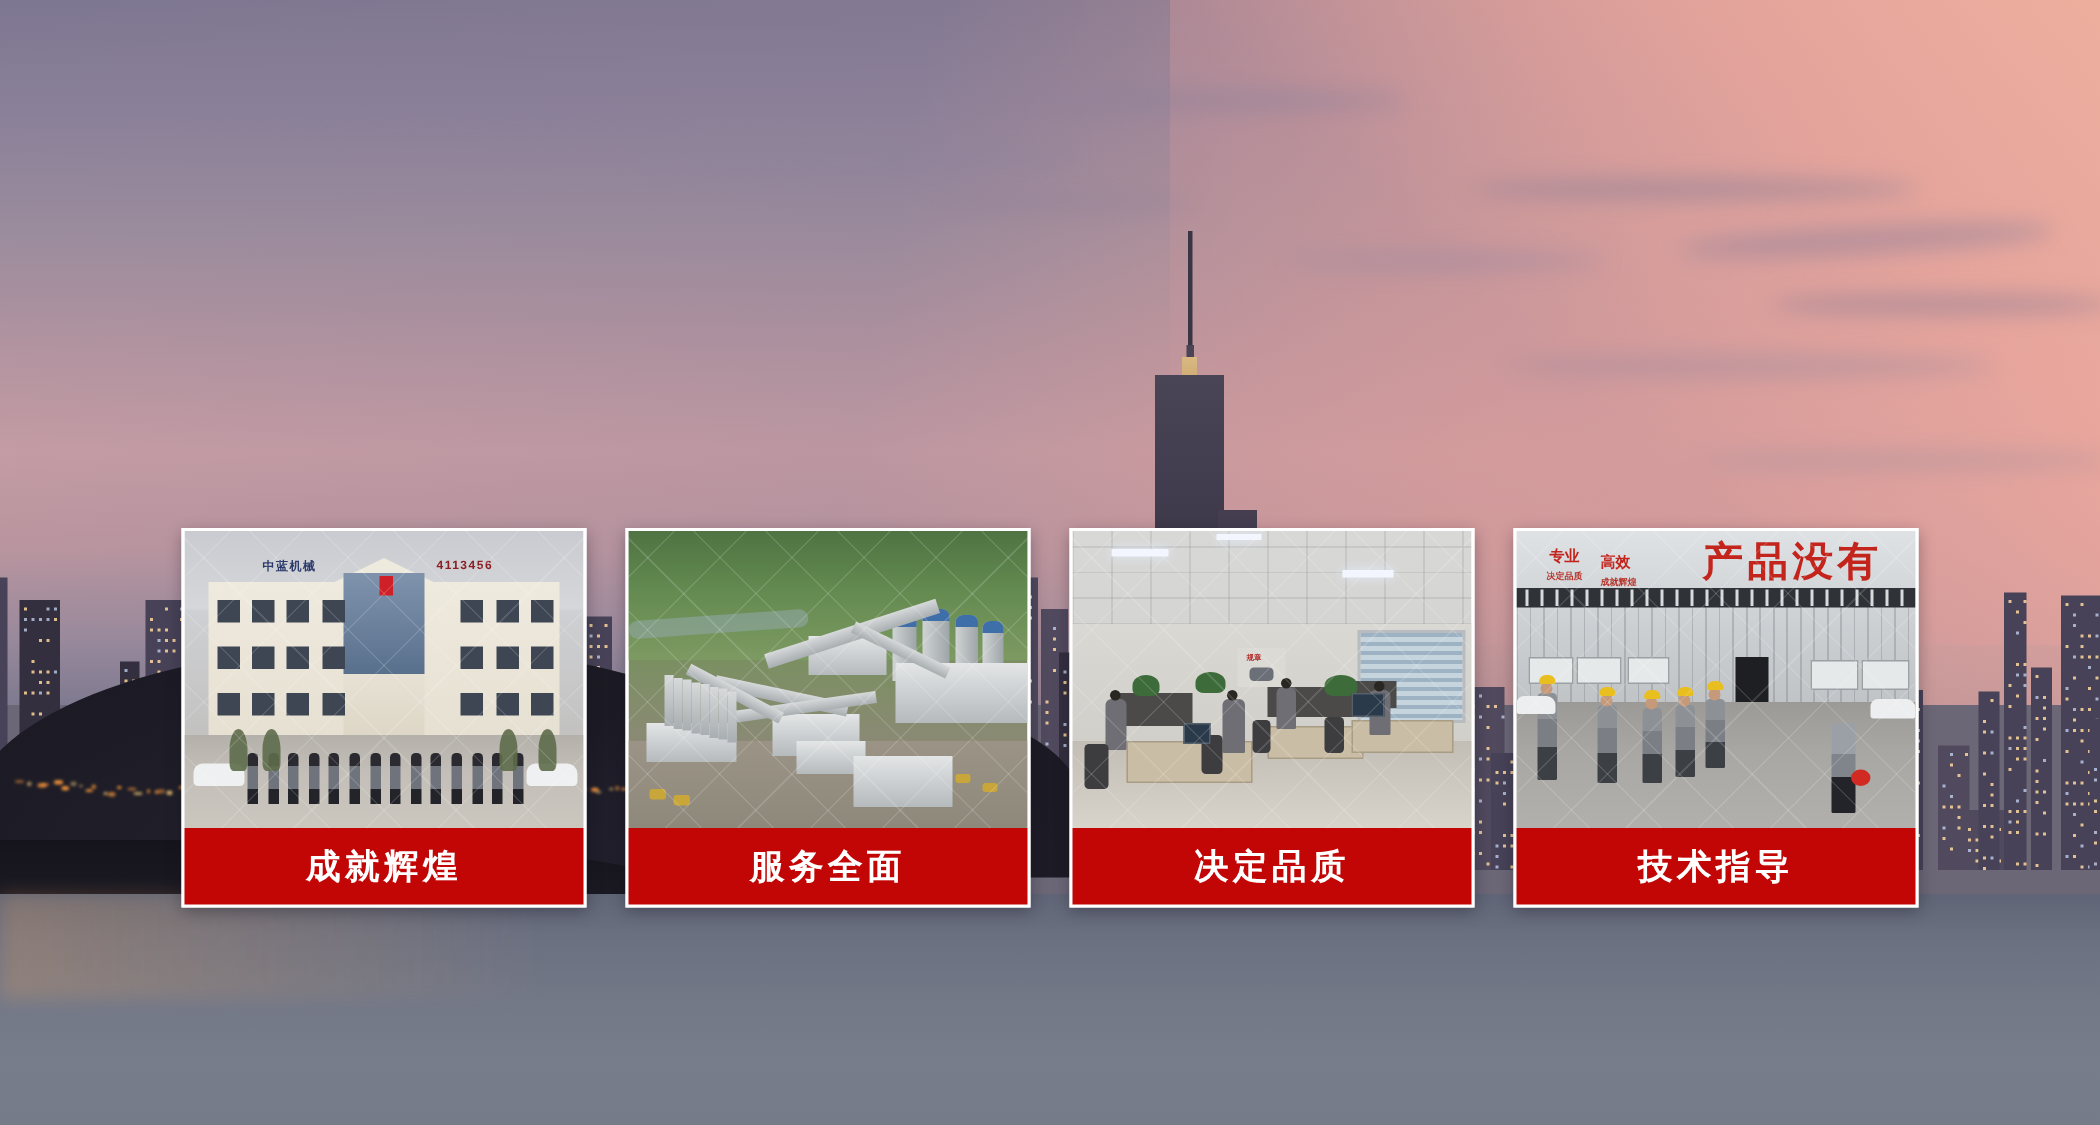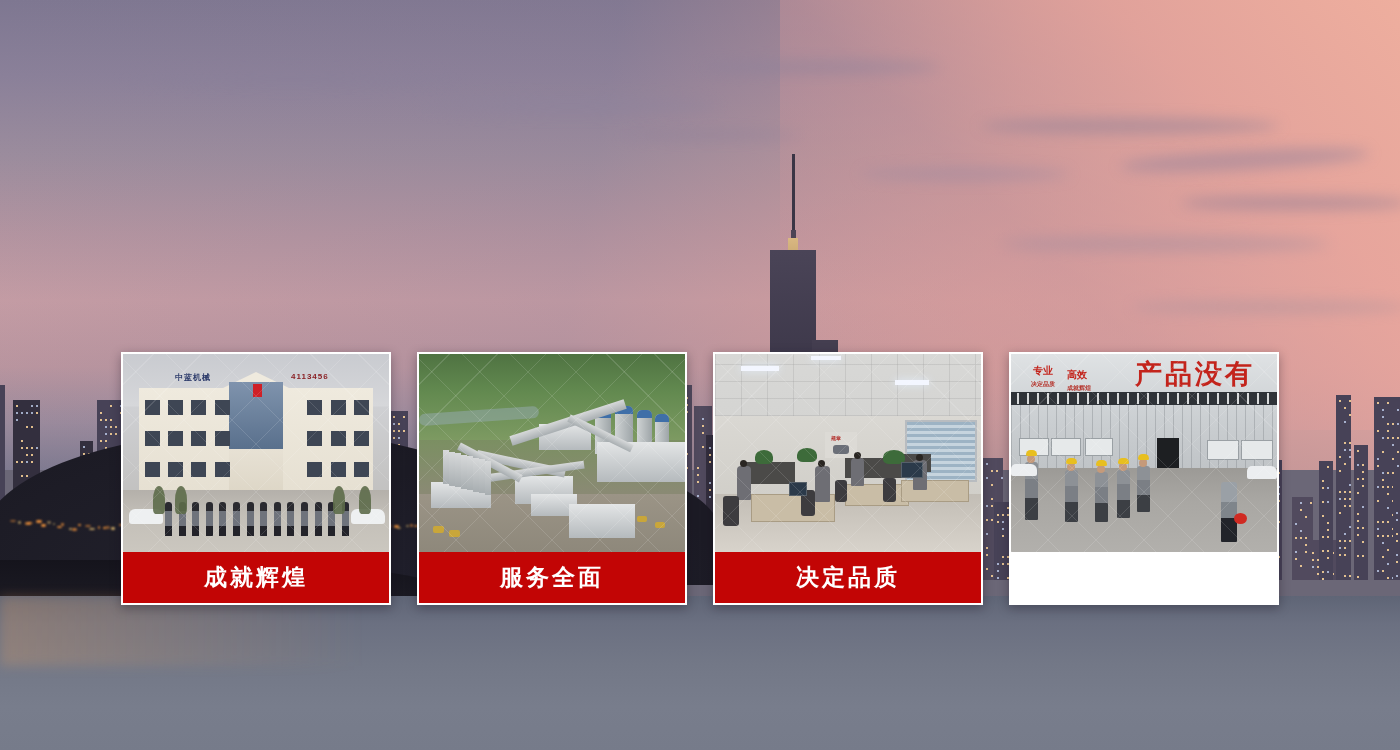--- a/index.html
+++ b/index.html
@@ -2627,16 +2627,19 @@
               <div class="hat" style="left: 107px; top: 104px;"></div>
               <div class="worker" style="left: 126px; top: 112px; height: 46px;"></div>
               <div class="hd" style="left: 128px; top: 105px;"></div>
               <div class="hat" style="left: 127px; top: 100px;"></div>
               <div class="car4" style="left: 0px; top: 110px; width: 26px; height: 12px;"></div>
               <div class="car4" style="left: 236px; top: 112px; width: 30px; height: 13px;"></div>
             </div>
         </div>
         <div class="mesh"></div>
       </div>
+      <div class="cap">
+        <span>技术指导</span>
+      </div>
     </div>
 
   </div>
 </div>
 
 </body></html>

